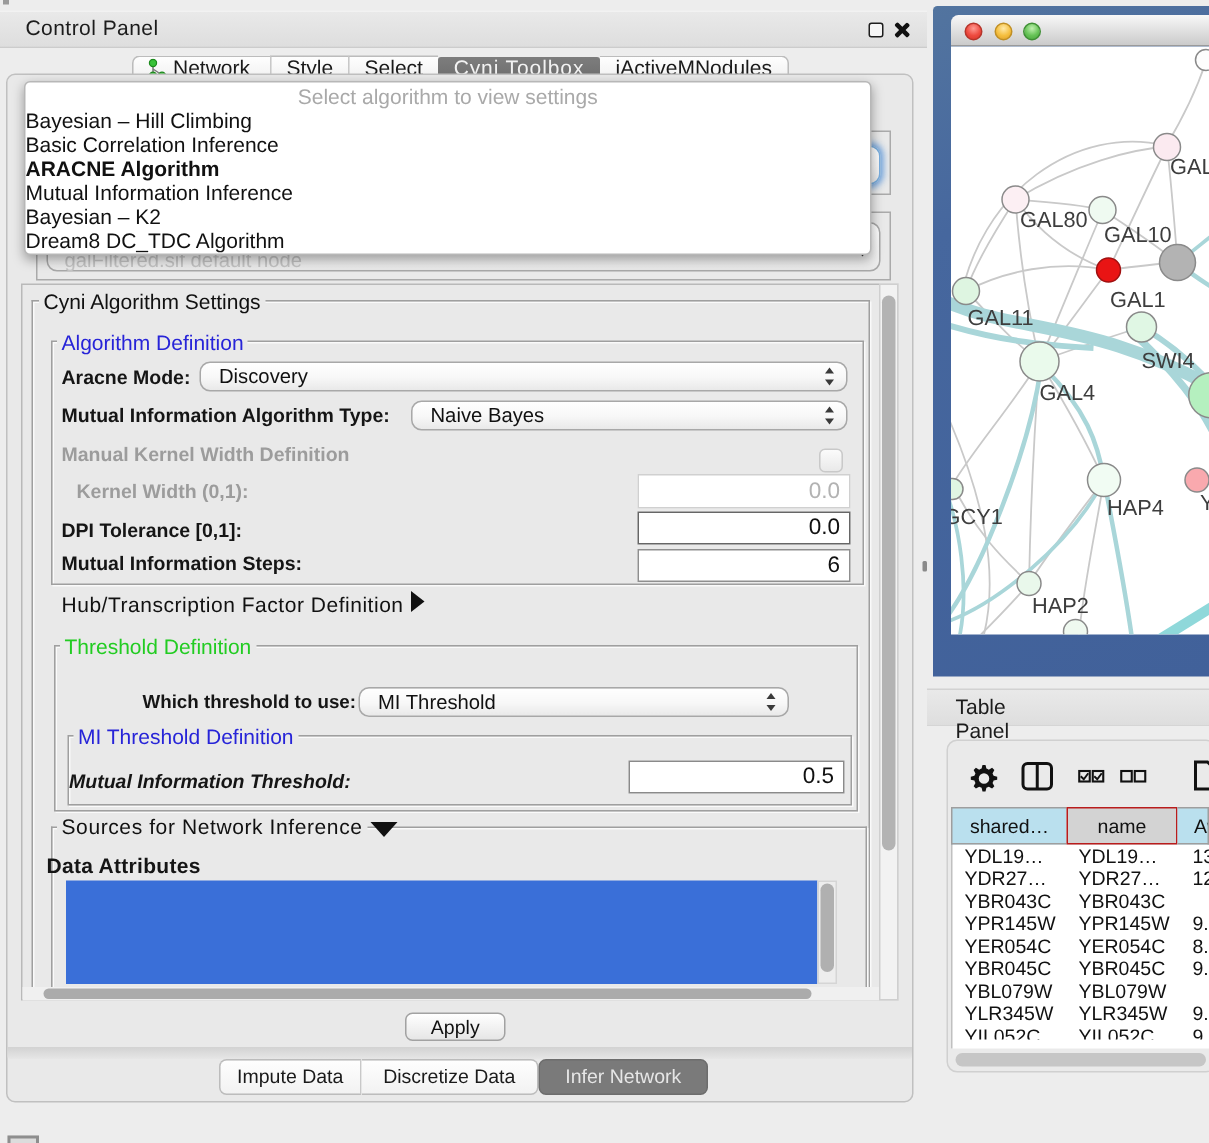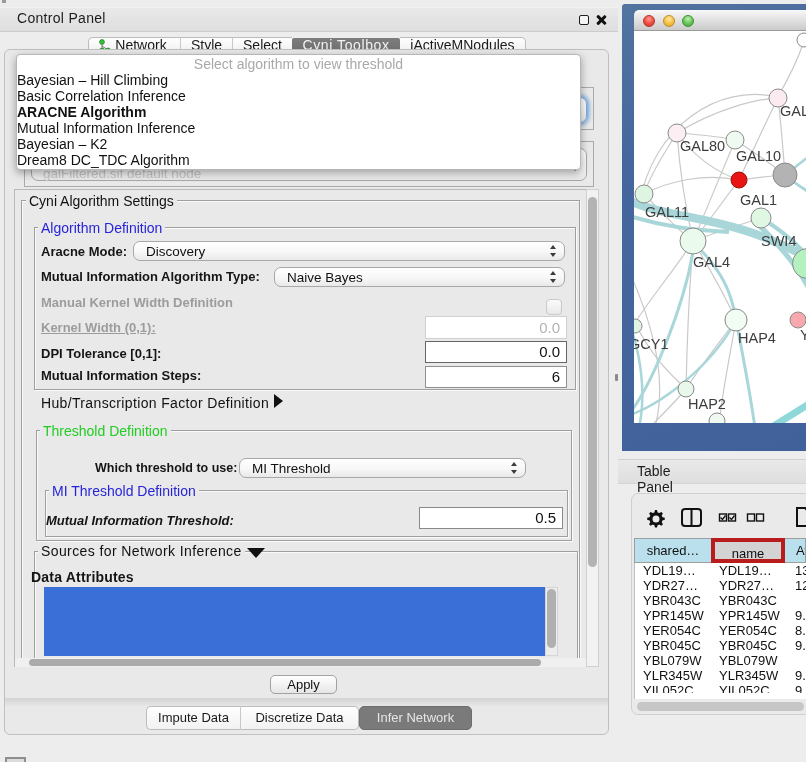--- a/index.html
+++ b/index.html
@@ -95,21 +95,21 @@
     <span class="ctext">Discovery</span>
       <span class="spin"></span>
   </div>
   <div class="abs blbl" style="left:41px;top:269px;">Mutual Information Algorithm Type:</div>
   <div class="abs combo" style="left:274px;top:267px;width:291px;height:19.5px;">
     <span class="ctext">Naive Bayes</span>
       <span class="spin"></span>
   </div>
   <div class="abs glbl" style="left:41px;top:295px;">Manual Kernel Width Definition</div>
   <div class="abs" style="left:546px;top:299px;width:16px;height:16px;background:linear-gradient(#fbfbfb,#e9e9e9);border:1px solid #c9c9c9;border-radius:4px;"></div>
-  <div class="abs glbl" style="left:41px;top:320px;text-decoration:underline;">Kernel Width (0,1):</div>
+  <div class="abs glbl" style="left:51px;top:320px;">Kernel Width (0,1):</div>
   <div class="abs field" style="left:425px;top:316px;width:142px;height:23px;border:1px solid #d0d0d0;color:#b3b3b3;line-height:21px;">0.0</div>
   <div class="abs blbl" style="left:41px;top:346px;">DPI Tolerance [0,1]:</div>
   <div class="abs field" style="left:425px;top:341px;width:142px;height:22px;border:1.5px solid #666;color:#111;line-height:19px;">0.0</div>
   <div class="abs blbl" style="left:41px;top:368px;">Mutual Information Steps:</div>
   <div class="abs field" style="left:425px;top:366px;width:142px;height:22px;border:1px solid #8f8f8f;color:#111;line-height:20px;">6</div>
   <div class="abs" style="left:41px;top:394.5px;font-size:14px;letter-spacing:0.35px;color:#111;">Hub/Transcription Factor Definition</div>
   <div class="abs" style="left:274px;top:394px;width:0;height:0;border-top:7px solid transparent;border-bottom:7px solid transparent;border-left:9px solid #111;"></div>
 
   <div class="abs gbox" style="left:36px;top:430px;width:536px;height:111px;"></div>
   <div class="abs gtitle" style="left:40px;top:423px;font-size:14px;color:#22cc22;">Threshold Definition</div>
@@ -142,21 +142,21 @@
   <div class="abs" style="left:270px;top:675px;width:67px;height:19px;background:linear-gradient(#ffffff,#e6e6e6);border:1px solid #a2a2a2;border-radius:5px;font-size:13px;font-weight:normal;color:#111;text-align:center;line-height:17px;">Apply</div>
   <div class="abs" style="left:5px;top:698px;width:603px;height:8px;background:linear-gradient(#d2d2d2,#e6e6e6);border-radius:0 0 2px 2px;"></div>
 
   <div class="abs" style="left:146px;top:706px;width:95px;height:24px;background:linear-gradient(#fefefe,#f2f2f2);border:1px solid #bcbcbc;border-right:1px solid #c8c8c8;border-radius:5px 0 0 5px;font-size:13px;color:#1a1a1a;text-align:center;line-height:22px;">Impute Data</div>
   <div class="abs" style="left:241px;top:706px;width:118px;height:24px;background:linear-gradient(#fefefe,#f2f2f2);border:1px solid #bcbcbc;border-left:none;border-radius:0 5px 5px 0;font-size:13px;color:#1a1a1a;text-align:center;line-height:22px;">Discretize Data</div>
   <div class="abs" style="left:359px;top:706px;width:113px;height:24px;background:#7a7a7a;border:1px solid #6d6d6d;border-radius:5px;font-size:13px;color:#e6e6e6;text-align:center;line-height:22px;">Infer Network</div>
 
   <div class="abs" style="left:615px;top:374px;width:3px;height:7px;background:#8a8a8a;border-radius:1px;"></div>
 
   <div class="abs" style="left:16px;top:54px;width:565px;height:116px;background:#ffffff;border:1px solid #b7b7b7;border-radius:4px;box-shadow:0 3px 8px rgba(0,0,0,0.35);z-index:40;"></div>
-  <div class="abs" style="left:16px;top:55.5px;width:565px;text-align:center;font-size:14px;color:#a9a9a9;z-index:41;">Select algorithm to view threshold</div>
+  <div class="abs" style="left:16px;top:55.5px;width:565px;text-align:center;font-size:14px;color:#a9a9a9;z-index:41;">Select algorithm to view settings</div>
   <div class="abs" style="left:17px;top:72px;width:560px;font-size:14px;color:#111;line-height:16px;z-index:41;">Bayesian – Hill Climbing<br>Basic Correlation Inference<br><b>ARACNE Algorithm</b><br>Mutual Information Inference<br>Bayesian – K2<br>Dream8 DC_TDC Algorithm</div>
 
   <div class="abs" style="left:622px;top:4px;width:184px;height:447px;background:linear-gradient(160deg,#52749f 0%,#46679e 30%,#41619a 100%);border-radius:3px 0 0 0;"></div>
   <div class="abs" style="left:634px;top:10px;width:172px;height:21px;background:linear-gradient(#f8f8f8,#cbcbcb);border-radius:5px 0 0 0;border-bottom:1px solid #9a9a9a;"></div>
   <div class="abs" style="left:643px;top:15px;width:12px;height:12px;border-radius:50%;background:radial-gradient(circle at 50% 30%,#ff9a92 0%,#ee4b40 55%,#d93428 100%);border:0.5px solid #b5352b;"></div>
   <div class="abs" style="left:663px;top:15px;width:12px;height:12px;border-radius:50%;background:radial-gradient(circle at 50% 30%,#ffe9a8 0%,#f5bf3f 55%,#dd9f27 100%);border:0.5px solid #c08f25;"></div>
   <div class="abs" style="left:682px;top:15px;width:12px;height:12px;border-radius:50%;background:radial-gradient(circle at 50% 30%,#c0f0b0 0%,#66c356 55%,#48a53c 100%);border:0.5px solid #3f8f35;"></div>
   <div class="abs" style="left:634px;top:31px;width:172px;height:392px;background:#ffffff;overflow:hidden;">
   <svg width="172" height="392">
     <g fill="none" stroke="#c9c9c9" stroke-width="1.2">
@@ -252,21 +252,21 @@
       <path d="M 86.5,17.5 l 2,2 3,-4" stroke-width="1.3"></path>
       <path d="M 95.5,17.5 l 2,2 3,-4" stroke-width="1.3"></path>
     </g>
     <g fill="none" stroke="#111" stroke-width="2">
       <path d="M 163,8 l 8,0 4,4 0,14 -12,0 z"></path>
     </g>
   </svg>
 
   <div class="abs" style="left:634px;top:538px;width:172px;height:161px;background:#ffffff;border-left:1px solid #c0c0c0;"></div>
   <div class="abs" style="left:634px;top:538px;width:77px;height:24.5px;background:#bae0ee;border:1px solid #9e9e9e;border-right:none;font-size:13px;color:#111;text-align:center;line-height:23px;">shared…</div>
-  <div class="abs" style="left:711px;top:538px;width:74px;height:24.5px;background:#d3d3d3;border:4px solid #b91c1c;font-size:13px;color:#111;text-align:center;line-height:23px;">name</div>
+  <div class="abs" style="left:711px;top:538px;width:74px;height:24.5px;background:#d3d3d3;border:1px solid #b91c1c;font-size:13px;color:#111;text-align:center;line-height:23px;">name</div>
   <div class="abs" style="left:785px;top:538px;width:21px;height:24.5px;background:#bae0ee;border:1px solid #9e9e9e;border-left:none;font-size:13px;color:#111;line-height:23px;overflow:hidden;"><span style="margin-left:11px;">Av</span></div>
   <div class="abs" style="left:634px;top:563px;width:172px;height:130px;overflow:hidden;">
     <div class="abs" style="left:9px;top:0px;font-size:13px;color:#111;line-height:15px;">YDL19…<br>YDR27…<br>YBR043C<br>YPR145W<br>YER054C<br>YBR045C<br>YBL079W<br>YLR345W<br>YIL052C</div>
     <div class="abs" style="left:85px;top:0px;font-size:13px;color:#111;line-height:15px;">YDL19…<br>YDR27…<br>YBR043C<br>YPR145W<br>YER054C<br>YBR045C<br>YBL079W<br>YLR345W<br>YIL052C</div>
     <div class="abs" style="left:161px;top:0px;font-size:13px;color:#111;line-height:15px;">13<br>12<br>&nbsp;<br>9.<br>8.<br>9.<br>&nbsp;<br>9.<br>9.</div>
   </div>
   <div class="abs" style="left:637px;top:702px;width:167px;height:9px;background:#c6c6c6;border-radius:5px;"></div>
 
   <div class="abs" style="left:5px;top:757px;width:21px;height:10px;background:#dcdcdc;border:2px solid #8e8e8e;"></div>
 </div>

